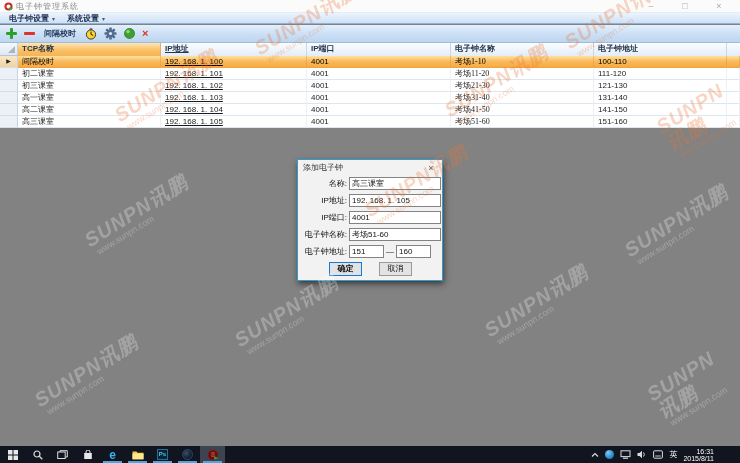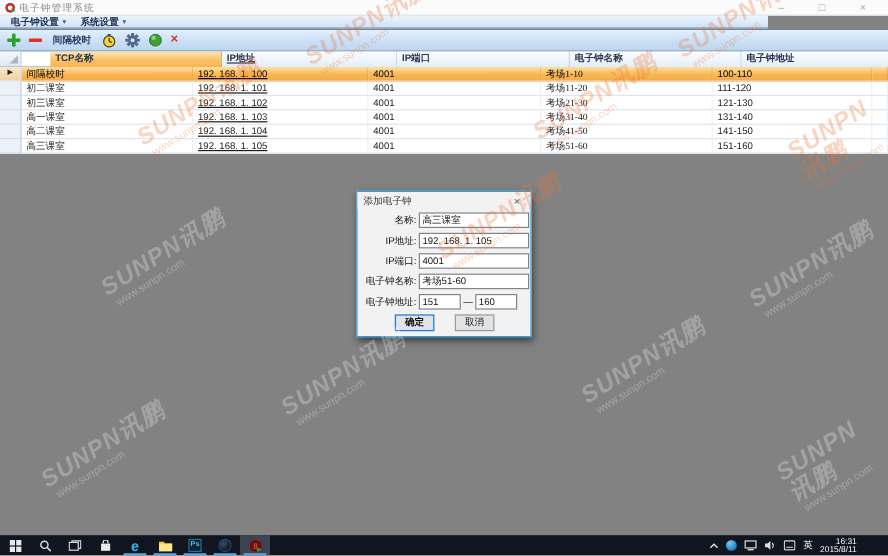--- a/index.html
+++ b/index.html
@@ -10,21 +10,21 @@
   
   .titlebar { position:absolute; left:0; top:0; width:740px; height:13px;
     background:#fbfbfb; display:flex; align-items:center; padding:0 4px;
     border-bottom:1px solid #e4ecf4; }
   .app-logo { width:9px; height:9px; margin-right:3px; flex:0 0 auto; }
   .title-text { font-size:8px; color:#8a8a8a; letter-spacing:1px; }
   .win-controls { margin-left:auto; display:flex; align-items:center; gap:0; }
   .win-btn { width:34px; text-align:center; font-size:9px; color:#a9a9a9; line-height:13px; }
 
   
-  .menubar { position:absolute; left:0; top:13px; width:640px; height:11px;
+  .menubar { position:absolute; left:0; top:13px; width:740px; height:11px;
     background:linear-gradient(#ecf4fd,#cfe1f6);
     border-bottom:1px solid #8fb0d8; display:flex; align-items:center; padding-left:3px; }
   .menu-item { display:flex; align-items:center; gap:3px; padding:0 6px; height:11px;
     font-size:8px; color:#1d2f4e; font-weight:bold; }
   .menu-arrow { font-size:6px; color:#44597c; }
 
   
   .toolbar { position:absolute; left:0; top:25px; width:740px; height:18px;
     background:linear-gradient(#e2f0fe,#cbdff5 55%,#bdd6f0);
     border-bottom:1px solid #9fbcdc; display:flex; align-items:center; padding-left:6px; gap:7px; }
@@ -36,21 +36,21 @@
   .tb-label { font-size:8px; color:#253a5e; font-weight:bold; padding:0 2px; }
   .tb-x { font-size:11px; font-weight:bold; color:#e03226; line-height:11px; }
   .tb-ico { display:block; }
 
   
   .grid { position:absolute; left:0; top:43px; width:740px; background:#fff; }
   .grid-header { display:flex; height:13px; border-bottom:1px solid #b7c4d2; }
   .hcell { height:13px; font-size:8px; font-weight:bold; color:#25354d; line-height:12px;
     padding-left:4px; border-right:1px solid #c9d6e4;
     background:linear-gradient(#fbfdff,#e3edf7); overflow:hidden; white-space:nowrap; }
-  .hcell.orange { background:linear-gradient(#fde6b4,#f9c068 55%,#f7b452); border-right:1px solid #dfae61;margin-left:24px; }
+  .hcell.orange { background:linear-gradient(#fde6b4,#f9c068 55%,#f7b452); border-right:1px solid #dfae61; }
   .sel-h { width:18px; flex:0 0 auto; background:linear-gradient(#f5f8fc,#dee8f2);
     border-right:1px solid #c2cfdf; position:relative; }
   .sel-h::after { content:""; position:absolute; right:2px; bottom:2px;
     border-left:7px solid transparent; border-bottom:7px solid #aab6c2; }
   .w-tcp{width:143px;flex:0 0 auto;} .w-ip{width:146px;flex:0 0 auto;text-decoration:underline;}
   .w-port{width:144px;flex:0 0 auto;} .w-name{width:143px;flex:0 0 auto;font-family:Liberation Serif, serif;}
   .w-addr{width:133px;flex:0 0 auto;} .w-fill{flex:1 1 auto; border-right:none;}
   .grid-row { display:flex; height:12px; background:#fff; }
   .cell { font-size:8px; color:#1c1c1c; line-height:11px; padding-left:4px;
     border-right:1px solid #edf1f6; border-bottom:1px solid #dde5ee;

